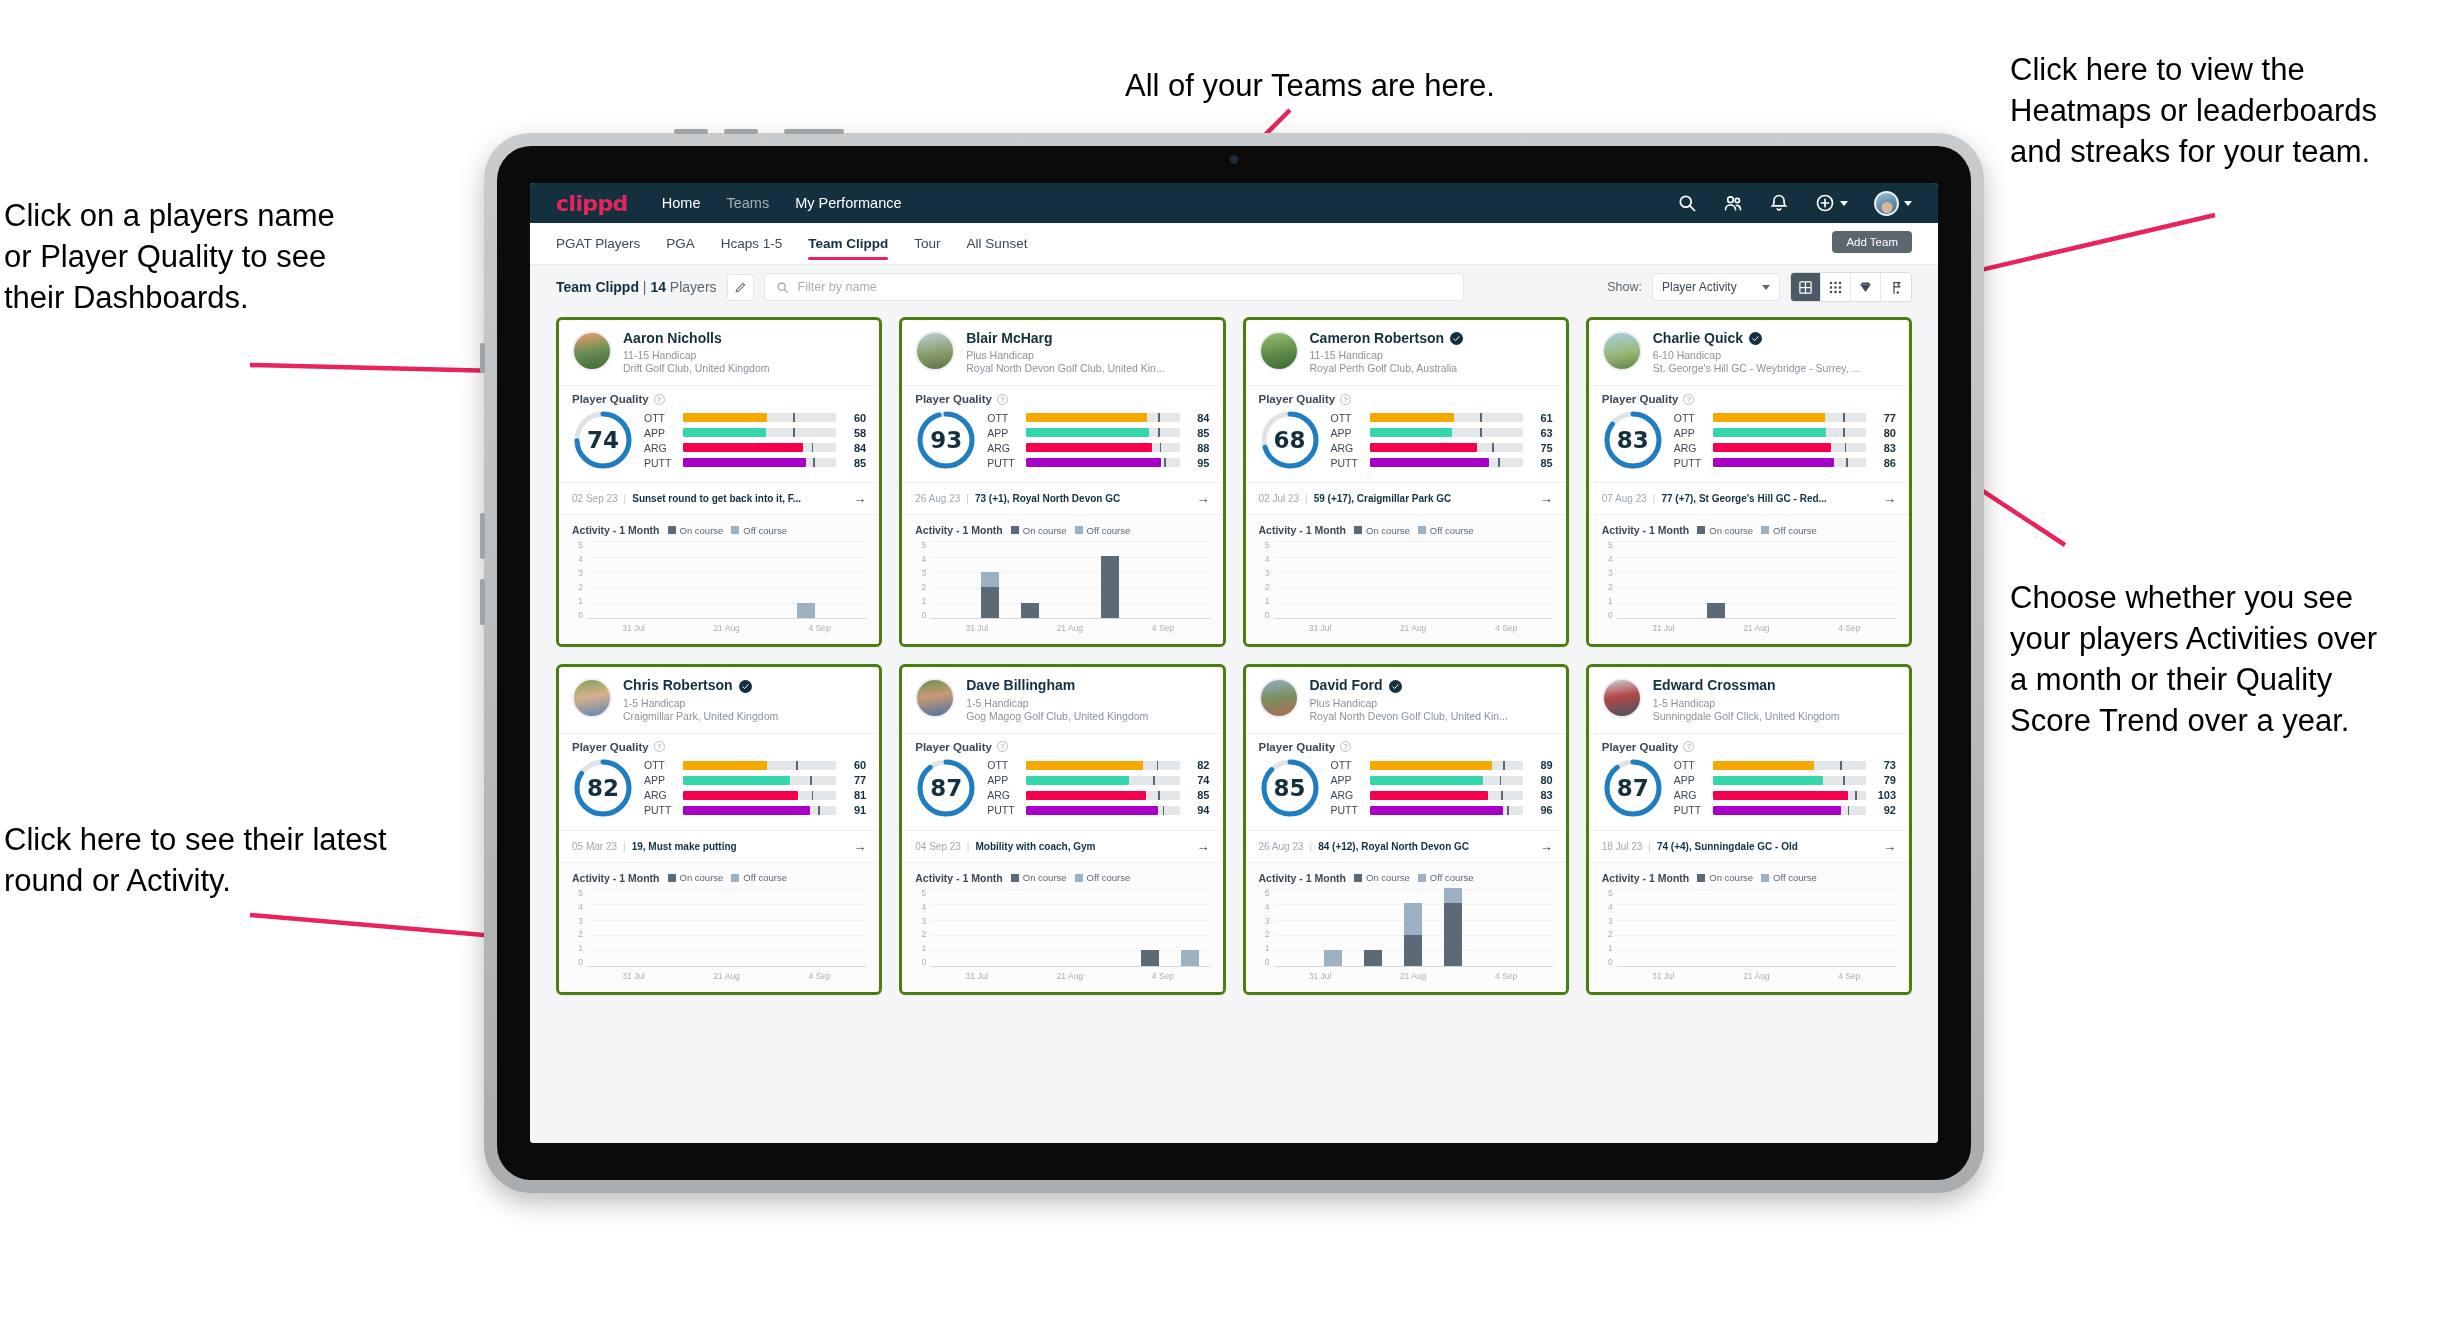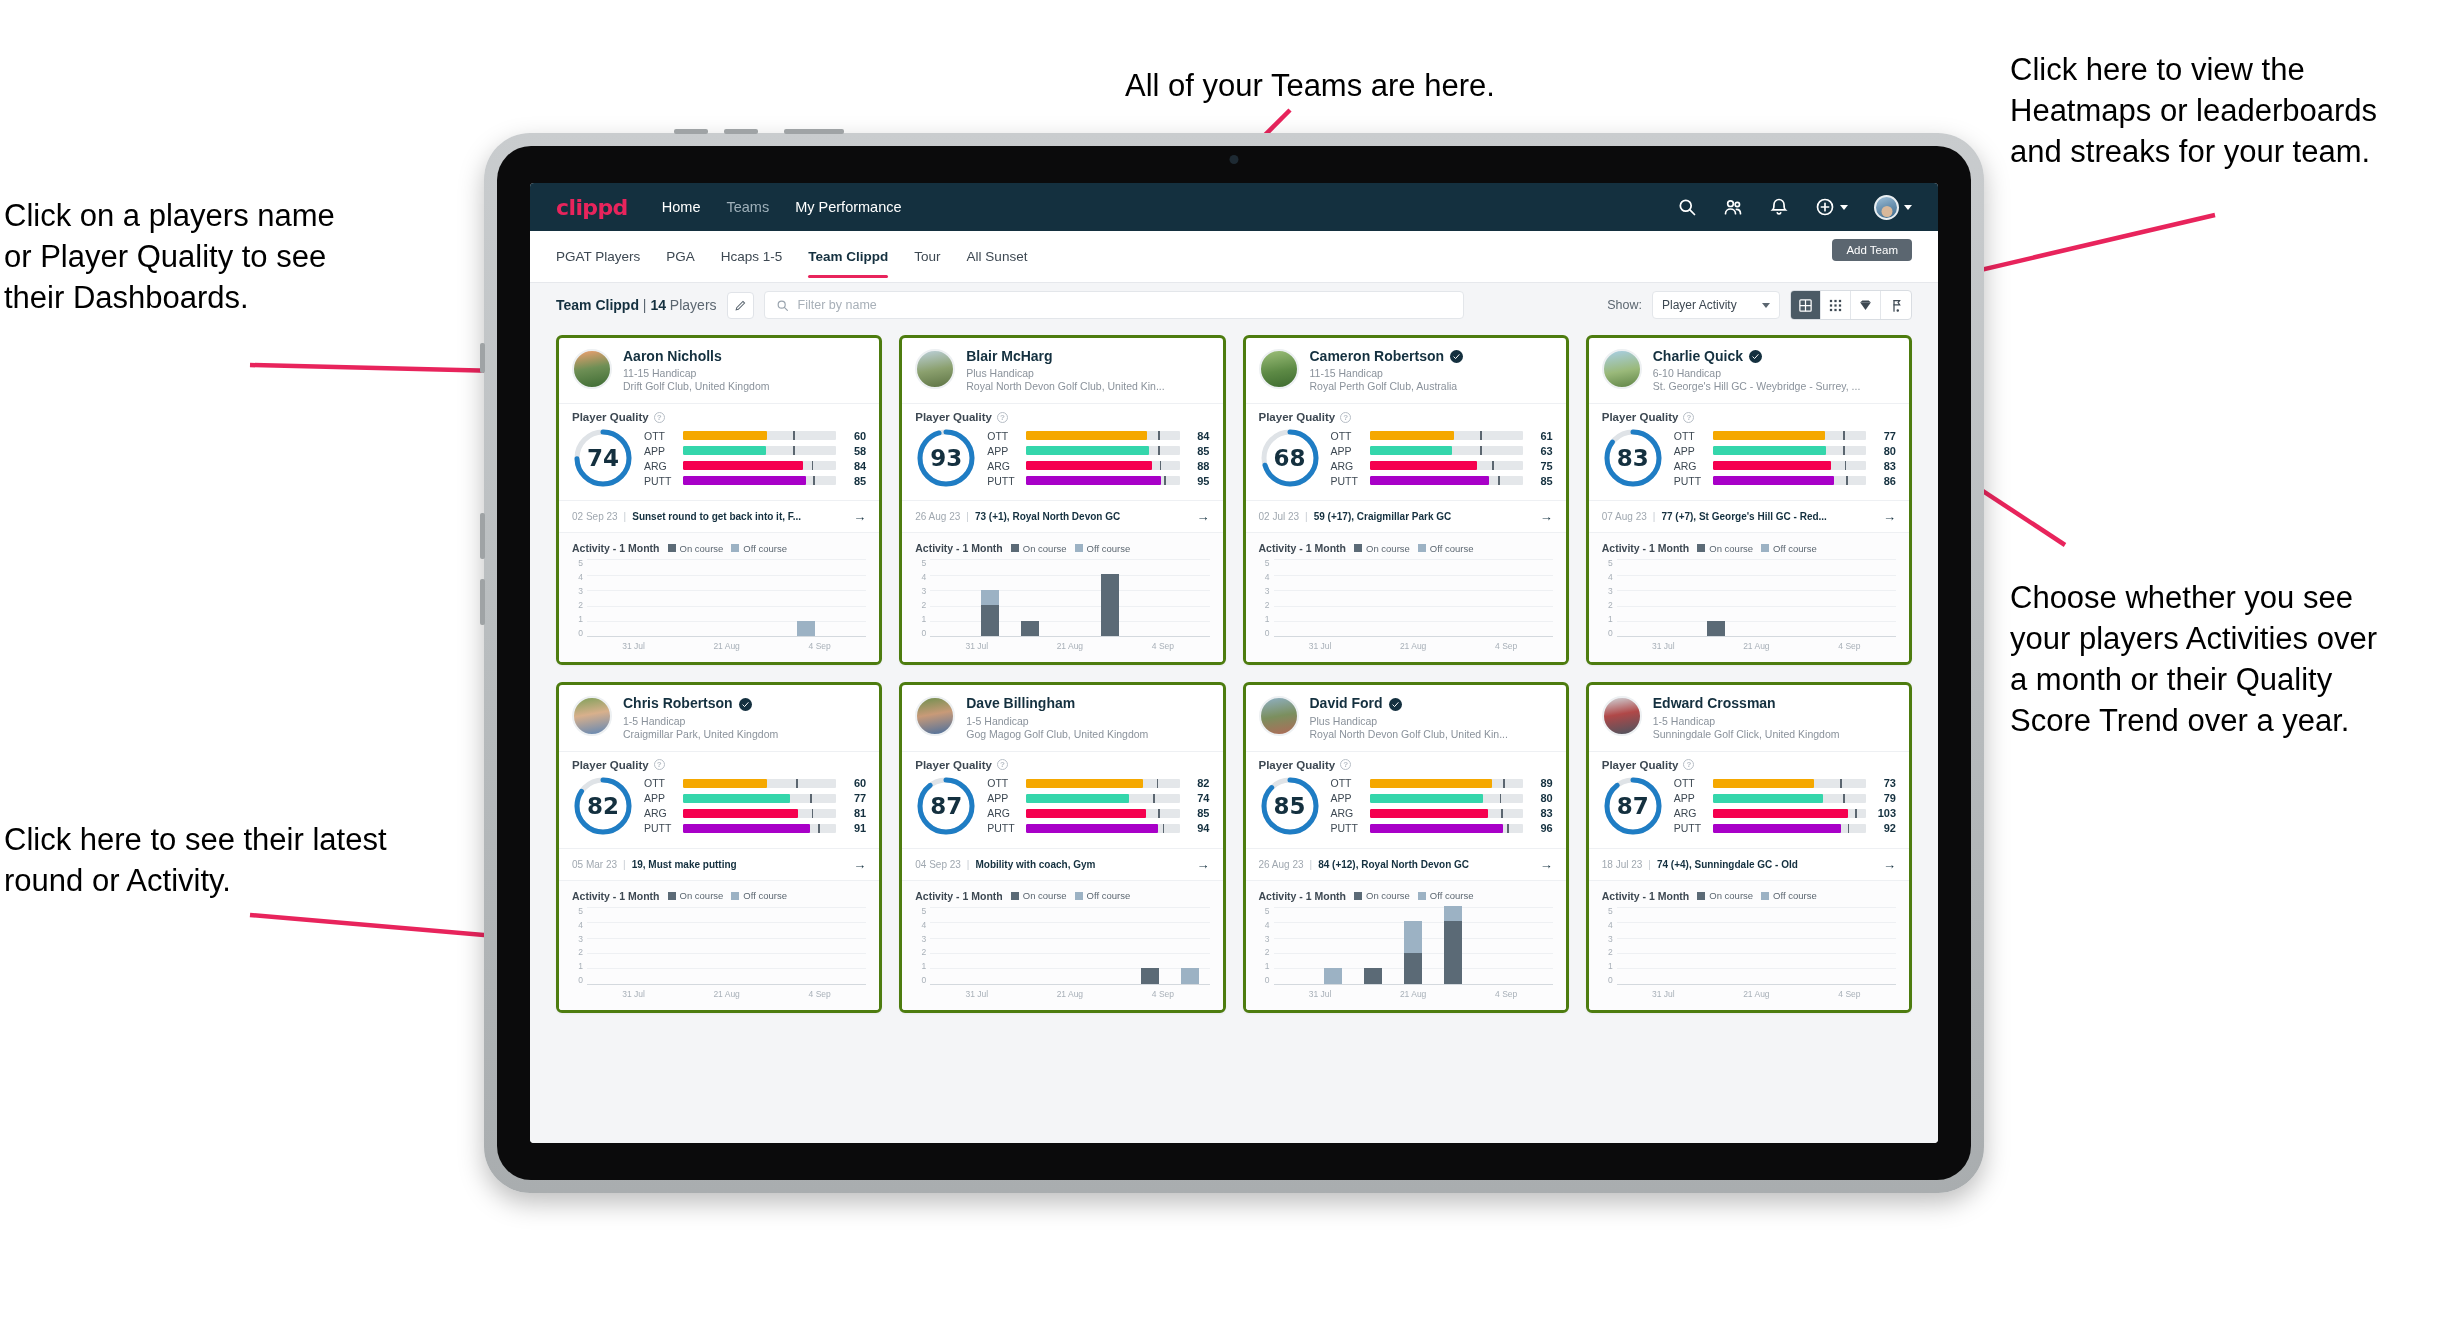--- a/index.html
+++ b/index.html
@@ -20,41 +20,41 @@
             box-shadow:0 10px 26px rgba(0,0,0,.26); }
   #tablet-inner { width:100%; height:100%; background:#0b0b0c;
             border-radius:34px; padding:37px 33px; }
   #screen { width:100%; height:100%; background:#f4f5f7; border-radius:4px;
             overflow:hidden; position:relative; display:flex; flex-direction:column; }
   .tbtn { position:absolute; background:#9fa3a5; border-radius:2px; }
   .cam { position:absolute; width:9px; height:9px; border-radius:50%;
          background:#1e2a33; left:50%; transform:translateX(-50%); top:22px; }
 
   
-  .navbar { height:48px; background:#14303f; display:flex; align-items:center;
+  .navbar { height:40px; background:#14303f; display:flex; align-items:center;
             padding:0 26px; flex:0 0 auto; }
   .logo { color:#e8245c; font-size:22px; font-weight:700; letter-spacing:-.6px;
           font-family:"DejaVu Sans", sans-serif; }
   .navlinks { display:flex; align-items:center; gap:26px; margin-left:34px; }
   .navlink { color:#ffffff; font-size:14.5px; }
   .navlink.dim { color:#9fb0ba; }
   .nav-right { margin-left:auto; display:flex; align-items:center; gap:26px; }
   .nav-ico { width:20px; height:20px; color:#ffffff; display:block; }
   .nav-ico svg { width:100%; height:100%; display:block; }
   .plus-wrap { display:flex; align-items:center; gap:5px; }
   .avatar-nav { width:25px; height:25px; border-radius:50%;
      background:linear-gradient(160deg,#9fc0d8 0%,#6d94b2 45%,#3f6b8c 100%);
      border:2px solid #e9eef1; position:relative; overflow:hidden;}
   .avatar-nav::after{content:'';position:absolute;left:50%;top:46%;width:11px;height:11px;
      border-radius:50%;background:#d9b89a;transform:translateX(-50%);}
   .caret { width:0;height:0;border-left:4.5px solid transparent;
      border-right:4.5px solid transparent;border-top:5px solid #ffffff; }
 
   
-  .tabsbar { height:52px; background:#ffffff; display:flex; 
+  .tabsbar { height:42px; background:#ffffff; display:flex; 
      padding:0 26px; position:relative; flex:0 0 auto;
      border-bottom:1px solid #e6e8ec; }
   .tabitem { font-size:13.5px; color:#3d4852; margin-right:26px;
      height:100%; display:flex; align-items:center; position:relative; }
   .tabitem.active { color:#14303f; font-weight:600; }
   .tabitem.active::after { content:''; position:absolute; left:0; right:0; bottom:4px;
      height:3px; background:#e8245c; border-radius:2px; }
   .addteam { position:absolute; right:26px; top:8px; background:#5b6670; color:#fff;
      font-size:11.5px; padding:5px 14px; border-radius:4px; }
 

